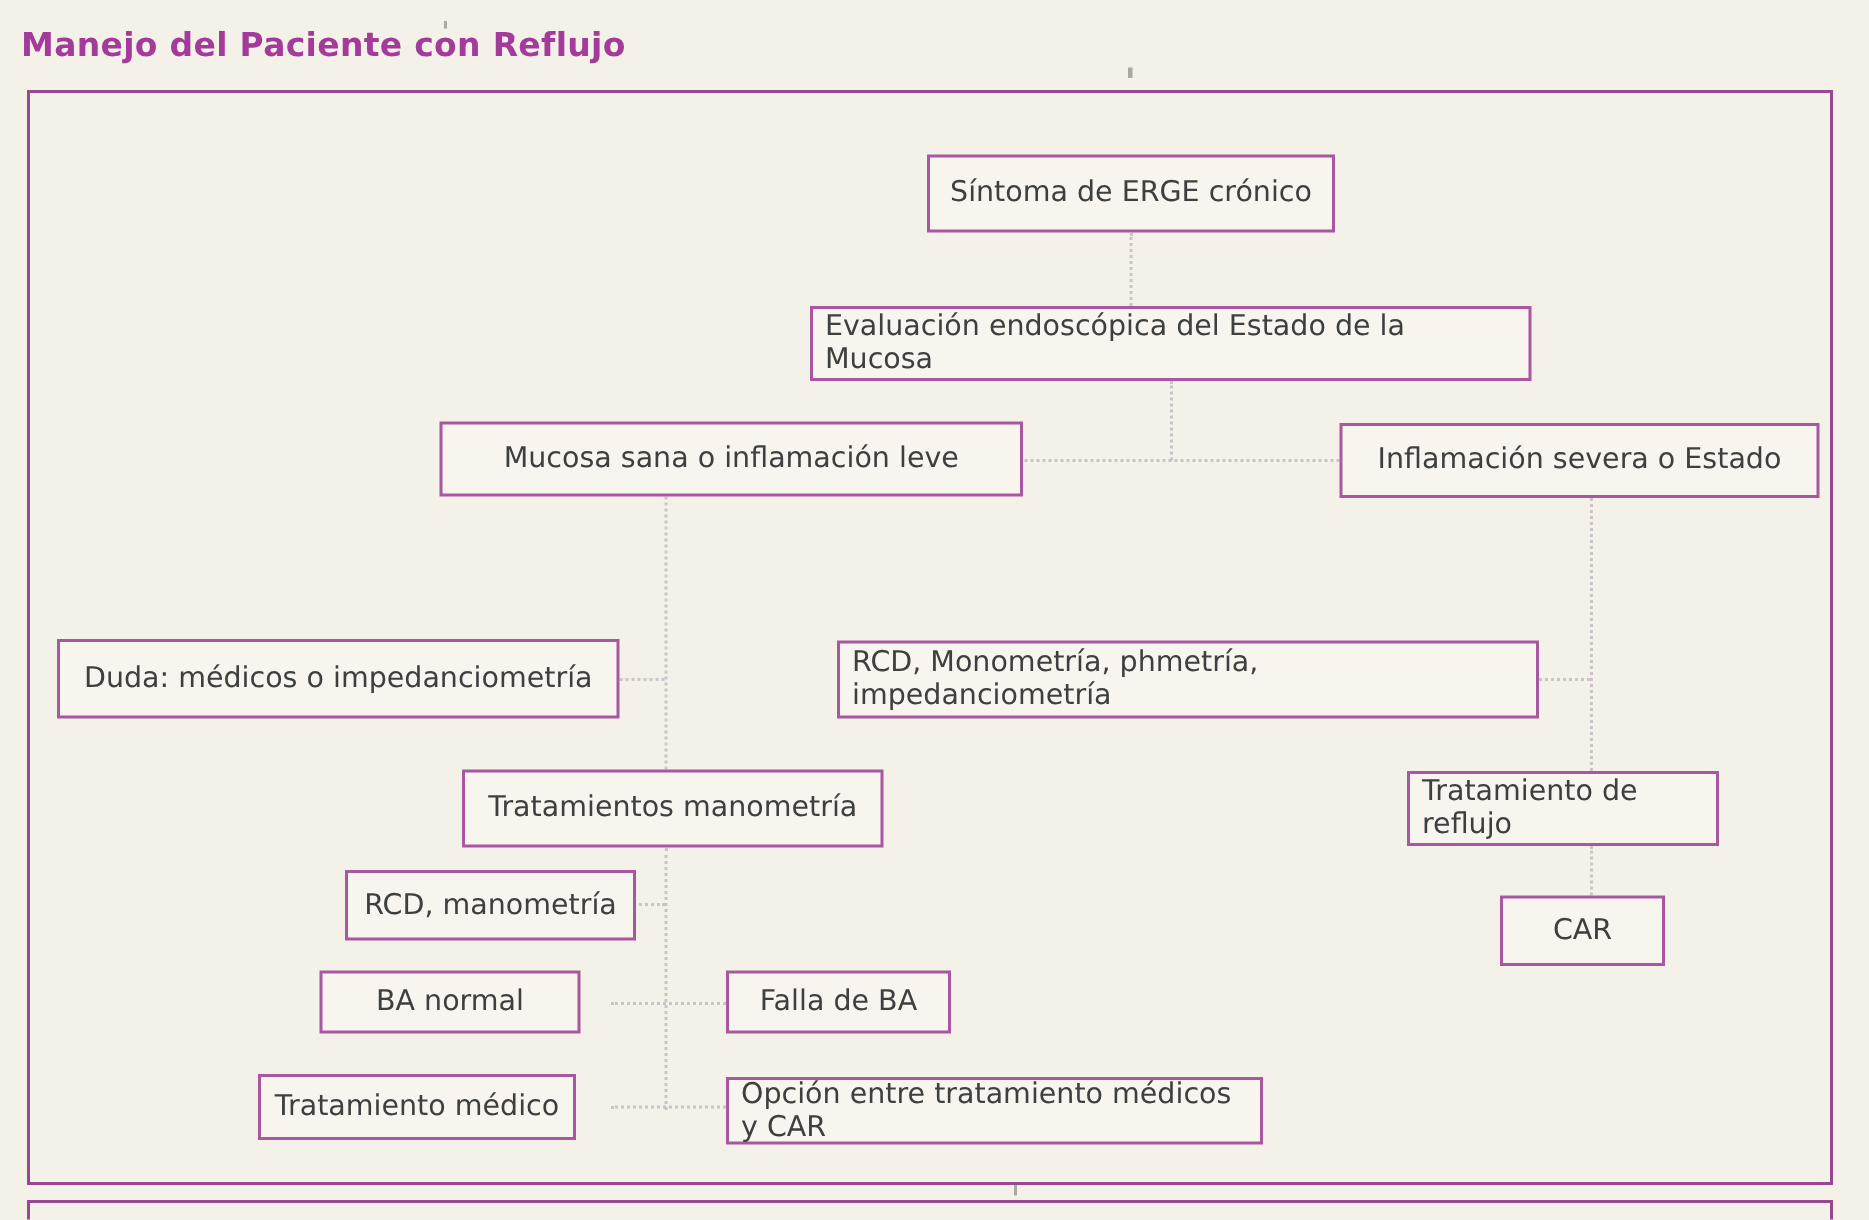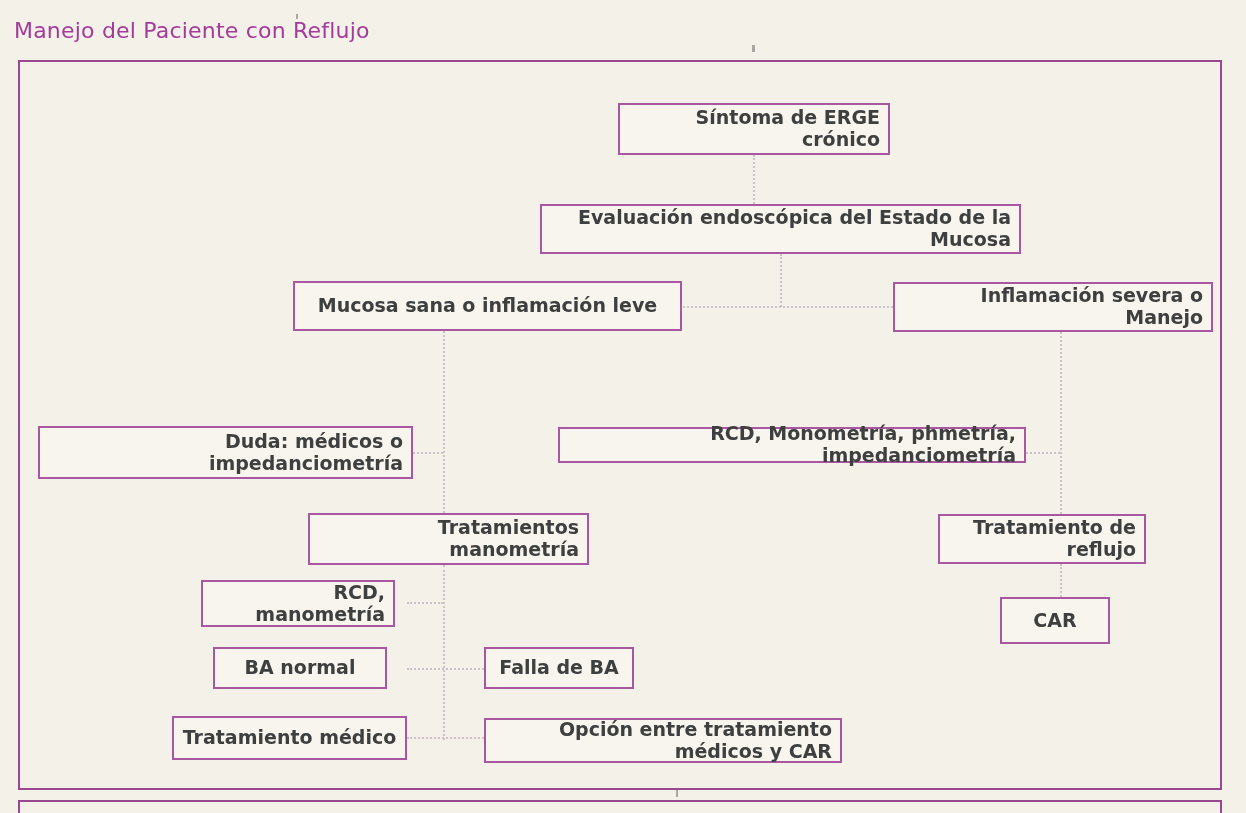--- a/index.html
+++ b/index.html
@@ -18,44 +18,43 @@
     background:var(--bg);
     font-family:"DejaVu Sans","Liberation Sans",sans-serif;
     position:relative;
     overflow:hidden;
     color:var(--text-color);
   }
   .page-title{
     position:absolute;
     left:14px;top:18px;
     font-size:22px;
-    font-weight:400;
+    font-weight:700;
     letter-spacing:0.2px;
     color:var(--title-color);
   }
   .frame{
     position:absolute;
     border:2px solid var(--frame-border);
     background:transparent;
   }
   .main-frame{ left:18px; top:60px; width:1204px; height:730px; }
   .bottom-frame{ left:18px; top:800px; width:1204px; height:60px; }
   .node{
     position:absolute;
     border:2px solid var(--node-border);
     background:var(--node-bg);
     display:flex;
     align-items:center;
     justify-content:center;
-    text-align:right;
+    text-align:left;
     font-size:19px;
     line-height:1.15;
     padding:2px 8px;
     color:var(--text-color);
-    font-weight:bold;
   }
   .conn{ position:absolute; opacity:.85; }
   .conn.v{ border-left:2px dotted var(--connector); width:0; }
   .conn.h{ border-top:2px dotted var(--connector); height:0; }
   .artifact{ position:absolute; background:#6b6b6b; opacity:.55; }
 </style>
 </head>
 <body>
 
 <div class="page-title">Manejo del Paciente con Reflujo</div>
@@ -80,47 +79,47 @@
 <div class="node" style="left:618px;top:103px;width:272px;height:52px">
   <span>Síntoma de ERGE crónico</span>
 </div>
 <div class="node" style="left:540px;top:204px;width:481px;height:50px">
   <span>Evaluación endoscópica del Estado de la Mucosa</span>
 </div>
 <div class="node" style="left:293px;top:281px;width:389px;height:50px">
   <span>Mucosa sana o inflamación leve</span>
 </div>
 <div class="node" style="left:893px;top:282px;width:320px;height:50px">
-  <span>Inflamación severa o Manejo</span>
+  <span>Inflamación severa o Estado</span>
 </div>
 <div class="node" style="left:38px;top:426px;width:375px;height:53px">
   <span>Duda: médicos o impedanciometría</span>
 </div>
-<div class="node" style="left:558px;top:427px;width:468px;height:36px">
+<div class="node" style="left:558px;top:427px;width:468px;height:52px">
   <span>RCD, Monometría, phmetría, impedanciometría</span>
 </div>
 <div class="node" style="left:308px;top:513px;width:281px;height:52px">
   <span>Tratamientos manometría</span>
 </div>
 <div class="node" style="left:938px;top:514px;width:208px;height:50px">
   <span>Tratamiento de reflujo</span>
 </div>
-<div class="node" style="left:201px;top:580px;width:194px;height:47px">
+<div class="node" style="left:230px;top:580px;width:194px;height:47px">
   <span>RCD, manometría</span>
 </div>
 <div class="node" style="left:1000px;top:597px;width:110px;height:47px">
   <span>CAR</span>
 </div>
 <div class="node" style="left:213px;top:647px;width:174px;height:42px">
   <span>BA normal</span>
 </div>
 <div class="node" style="left:484px;top:647px;width:150px;height:42px">
   <span>Falla de BA</span>
 </div>
-<div class="node" style="left:172px;top:716px;width:235px;height:44px">
+<div class="node" style="left:172px;top:716px;width:212px;height:44px">
   <span>Tratamiento médico</span>
 </div>
 <div class="node" style="left:484px;top:718px;width:358px;height:45px">
   <span>Opción entre tratamiento médicos y CAR</span>
 </div>
 
 <div class="artifact" style="left:752px;top:45px;width:3px;height:7px"></div>
 <div class="artifact" style="left:296px;top:14px;width:2px;height:5px"></div>
 <div class="artifact" style="left:676px;top:789px;width:2px;height:8px"></div>
 

